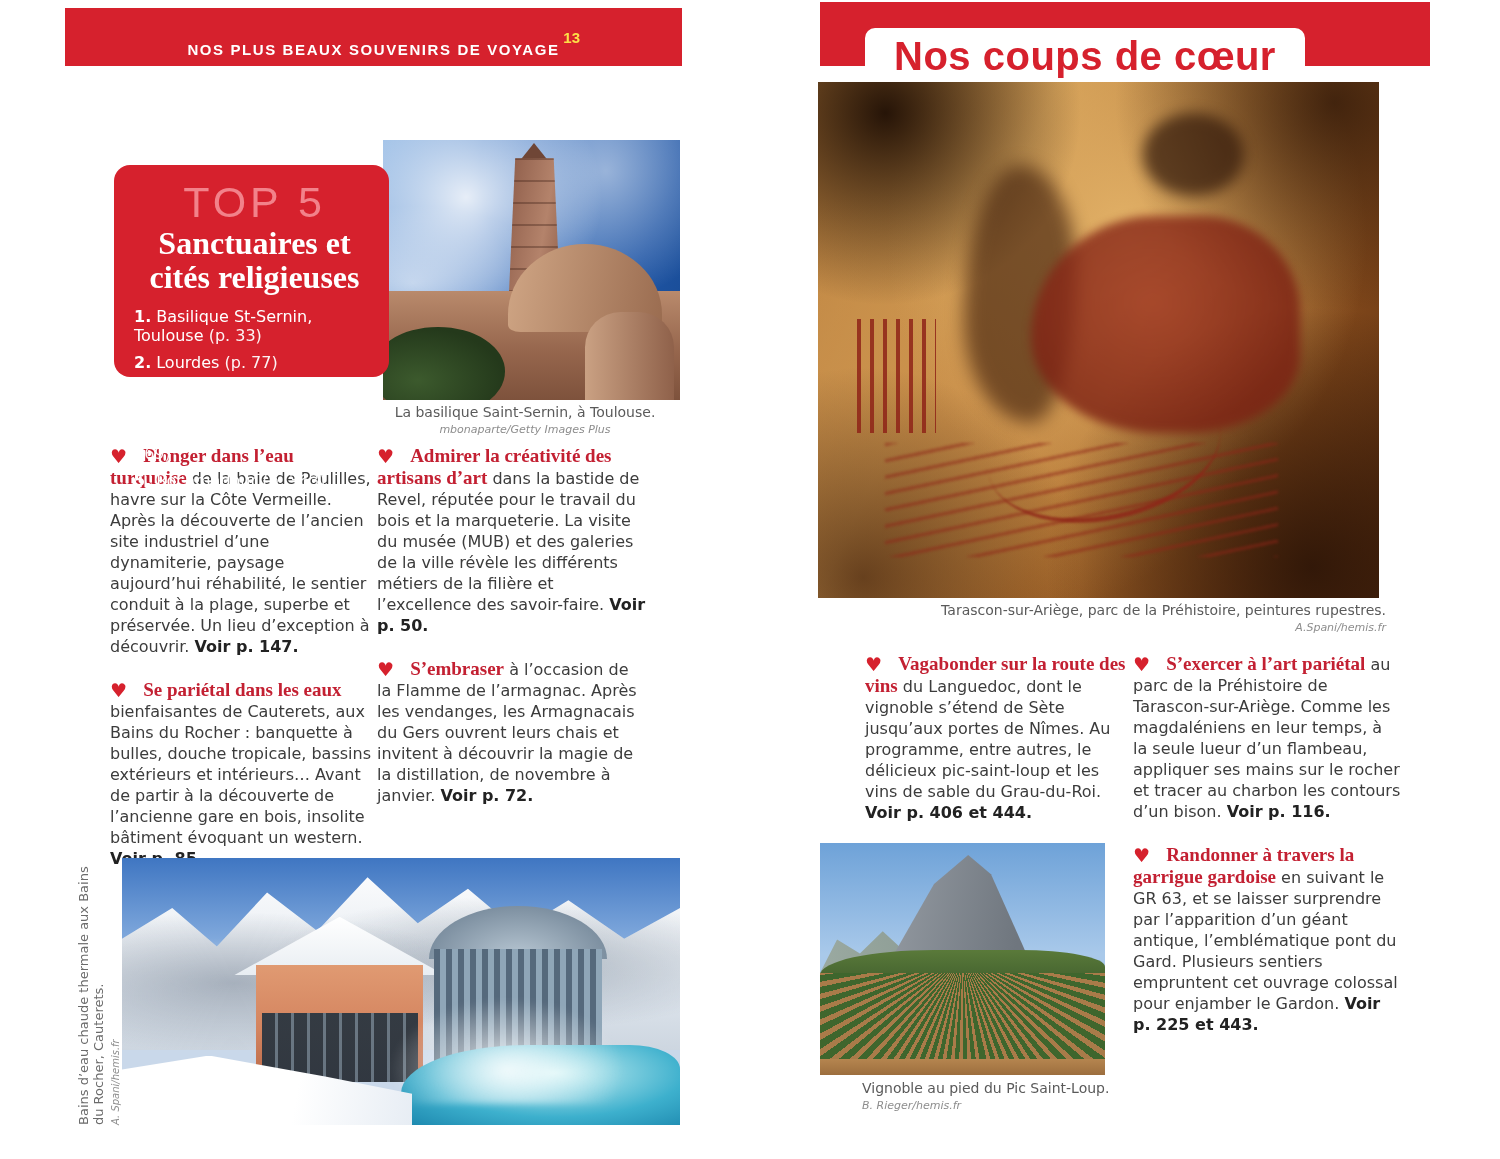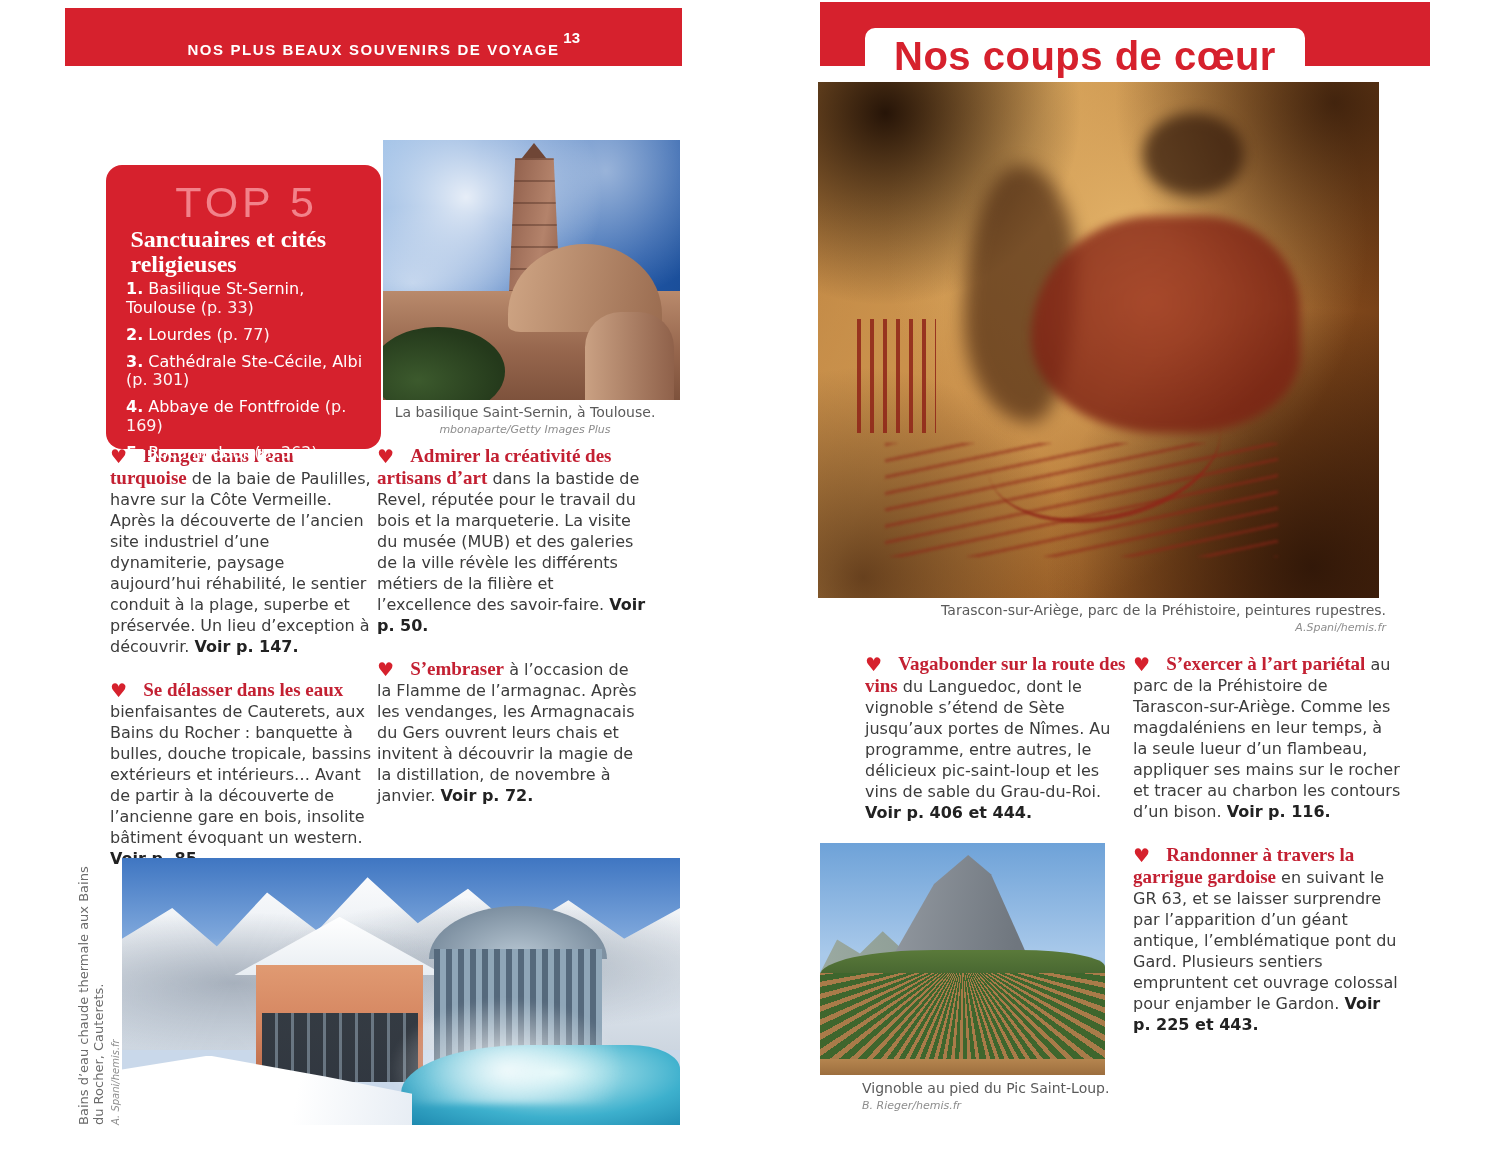--- a/index.html
+++ b/index.html
@@ -13,34 +13,34 @@
   .canvas{position:relative;width:1500px;height:1159px;background:#fff;overflow:hidden;
           font-family:"DejaVu Sans",sans-serif;}
   .abs{position:absolute;}
 
   
   .banner-left{left:65px;top:8px;width:617px;height:58px;background:var(--red);
                display:flex;align-items:center;justify-content:center;}
   .banner-title{color:#fff;font-family:"Liberation Sans",sans-serif;font-weight:700;
                 font-size:15px;letter-spacing:1.6px;margin-top:25px;}
   .banner-page{position:absolute;right:102px;top:50%;transform:translateY(-50%);
-               color:#ffffff;font-family:"Liberation Sans",sans-serif;font-weight:700;font-size:15px;}
+               color:#fde047;font-family:"Liberation Sans",sans-serif;font-weight:700;font-size:15px;}
   .banner-right{left:820px;top:2px;width:610px;height:64px;background:var(--red);}
   .coeur-box{position:absolute;left:45px;top:26px;width:440px;height:56px;background:#fff;
              border-radius:10px;display:flex;align-items:center;justify-content:center;}
   .coeur-title{color:var(--red);font-family:Liberation Sans, sans-serif;font-weight:700;
                font-size:40px;letter-spacing:.5px;}
 
   
-  .top5{left:106px;top:165px;width:275px;height:284px;background:var(--red);border-radius:16px;
+  .top5{left:114px;top:165px;width:275px;height:212px;background:var(--red);border-radius:16px;
         box-sizing:border-box;padding:16px 14px 0 20px;color:#fff;z-index:3;}
   .top5-label{text-align:center;font-family:"Liberation Sans",sans-serif;font-size:43px;
               line-height:1;color:#f2828a;letter-spacing:4px;}
-  .top5-title{text-align:left;font-family:"Liberation Serif",serif;font-weight:700;
-              font-size:24px;line-height:1.06;margin:3px auto 2px;width:232px;}
+  .top5-title{text-align:center;font-family:"Liberation Serif",serif;font-weight:700;
+              font-size:32px;line-height:1.06;margin:3px auto 13px;width:232px;}
   .top5-list{list-style:none;margin:0;padding:0;font-size:16px;}
   .top5-list li{margin-bottom:8px;line-height:1.18;}
   .t5num{font-weight:700;margin-right:5px;}
   .t5page{opacity:.95;}
 
   
   .photo{overflow:hidden;}
   .basilica{left:383px;top:140px;width:297px;height:260px;z-index:1;
     background:
       radial-gradient(ellipse at 28% 22%, rgba(255,255,255,.85), rgba(255,255,255,0) 45%),
@@ -196,21 +196,21 @@
 
   <div class="col col-l1">
     <p class="article">
       <span class="heart">♥</span>
       <span class="lead">Plonger dans l’eau turquoise</span>
       <span class="body">de la baie de Paulilles, havre sur la Côte Vermeille. Après la découverte de l’ancien site industriel d’une dynamiterie, paysage aujourd’hui réhabilité, le sentier conduit à la plage, superbe et préservée. Un lieu d’exception à découvrir.</span>
       <span class="ref">Voir p. 147.</span>
     </p>
     <p class="article">
       <span class="heart">♥</span>
-      <span class="lead">Se délasser dans les eaux</span>
+      <span class="lead">Se pariétal dans les eaux</span>
       <span class="body">bienfaisantes de Cauterets, aux Bains du Rocher : banquette à bulles, douche tropicale, bassins extérieurs et intérieurs… Avant de partir à la découverte de l’ancienne gare en bois, insolite bâtiment évoquant un western.</span>
       <span class="ref">Voir p. 85.</span>
     </p>
   </div>
 
   <div class="col col-l2">
     <p class="article">
       <span class="heart">♥</span>
       <span class="lead">Admirer la créativité des artisans d’art</span>
       <span class="body">dans la bastide de Revel, réputée pour le travail du bois et la marqueterie. La visite du musée (MUB) et des galeries de la ville révèle les différents métiers de la filière et l’excellence des savoir-faire.</span>

